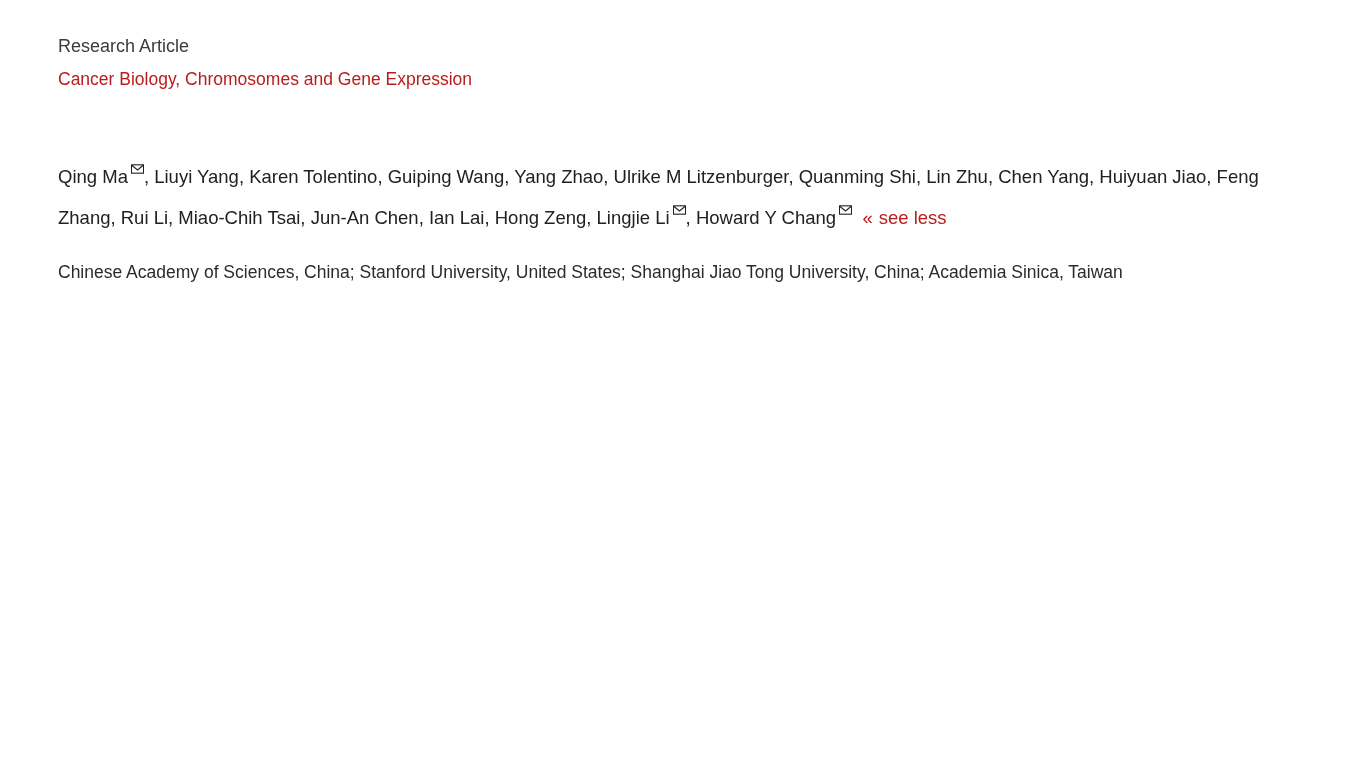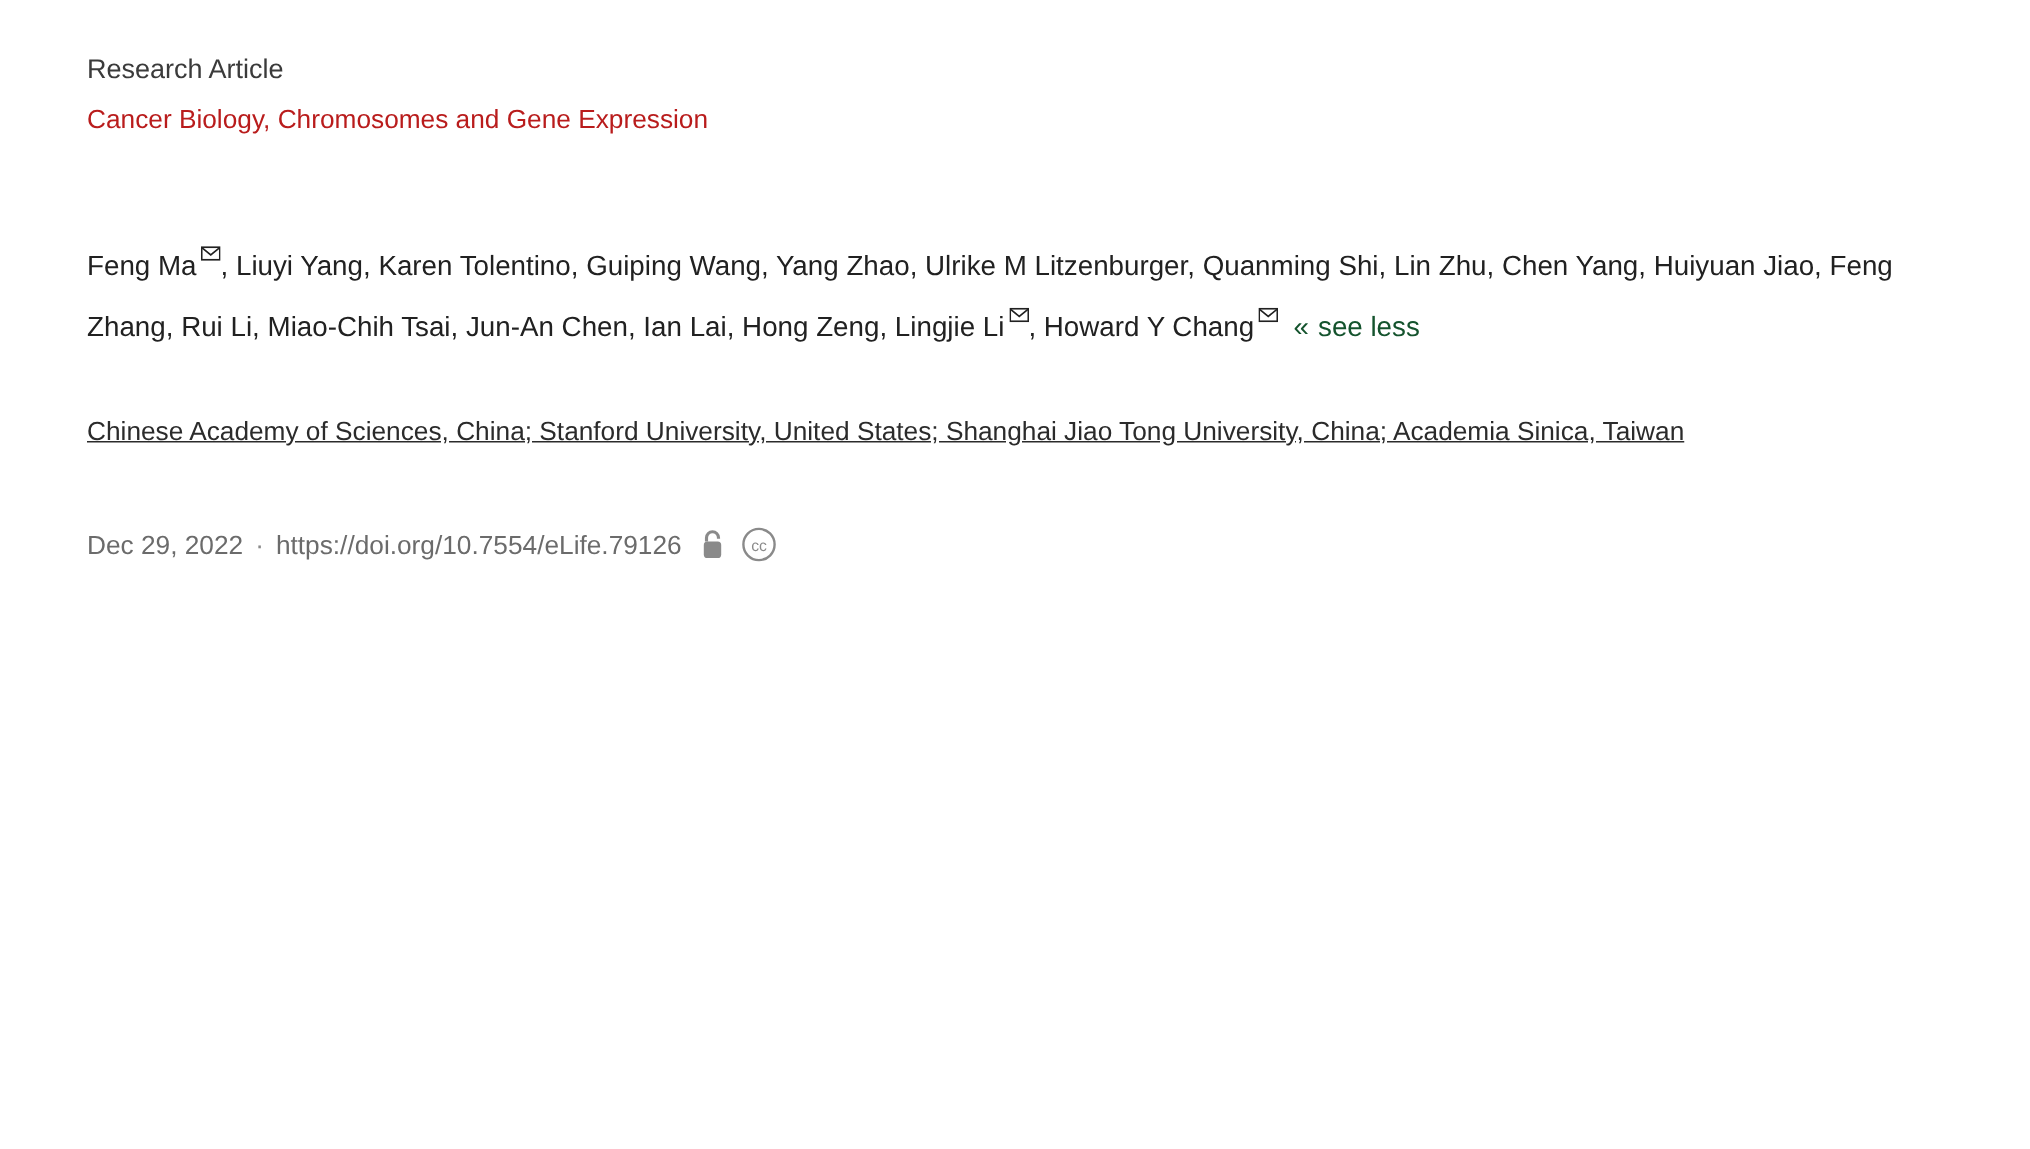--- a/index.html
+++ b/index.html
@@ -56,32 +56,31 @@
   .env-icon {
     display: inline-block;
     width: 13px;
     height: 10px;
     vertical-align: 5px;
     margin-left: 3px;
     position: relative;
     top: -4px;
   }
   .see-less {
-    color: #14532d;
+    color: #b91c1c;
     text-decoration: none;
     white-space: nowrap;
   }
   .see-less .chev { margin-right: 6px; }
   .affiliations {
-    margin-top: 35px;
+    margin-top: 20px;
     font-size: 17.5px;
     line-height: 1.85;
     color: #2b2b2b;
     max-width: 1260px;
-    text-decoration: underline;
   }
   .meta {
     margin-top: 48px;
     font-size: 17.5px;
     color: #6b6b6b;
     display: flex;
     align-items: center;
     gap: 8px;
   }
   .meta .dot { color: #8a8a8a; }
@@ -99,44 +98,27 @@
 
 <div class="page">
 
   <div class="article-type">Research Article</div>
 
   <div class="subjects">
     <a href="#">Cancer Biology, Chromosomes and Gene Expression</a>
   </div>
 
 
-  <div class="authors"><span>Feng Ma</span><span class="env-icon"><svg viewBox="0 0 14 10" width="13" height="10">
+  <div class="authors"><span>Qing Ma</span><span class="env-icon"><svg viewBox="0 0 14 10" width="13" height="10">
           <rect x="0.5" y="0.5" width="13" height="9" fill="#ffffff" stroke="#212121" stroke-width="1.2"></rect>
           <path d="M0.8 1 L7 6 L13.2 1" fill="none" stroke="#212121" stroke-width="1.2"></path>
         </svg></span><span>, </span><span>Liuyi Yang</span><span>, </span><span>Karen Tolentino</span><span>, </span><span>Guiping Wang</span><span>, </span><span>Yang Zhao</span><span>, </span><span>Ulrike M Litzenburger</span><span>, </span><span>Quanming Shi</span><span>, </span><span>Lin Zhu</span><span>, </span><span>Chen Yang</span><span>, </span><span>Huiyuan Jiao</span><span>, </span><span>Feng Zhang</span><span>, </span><span>Rui Li</span><span>, </span><span>Miao-Chih Tsai</span><span>, </span><span>Jun-An Chen</span><span>, </span><span>Ian Lai</span><span>, </span><span>Hong Zeng</span><span>, </span><span>Lingjie Li</span><span class="env-icon"><svg viewBox="0 0 14 10" width="13" height="10">
           <rect x="0.5" y="0.5" width="13" height="9" fill="#ffffff" stroke="#212121" stroke-width="1.2"></rect>
           <path d="M0.8 1 L7 6 L13.2 1" fill="none" stroke="#212121" stroke-width="1.2"></path>
         </svg></span><span>, </span><span>Howard Y Chang</span><span class="env-icon"><svg viewBox="0 0 14 10" width="13" height="10">
           <rect x="0.5" y="0.5" width="13" height="9" fill="#ffffff" stroke="#212121" stroke-width="1.2"></rect>
           <path d="M0.8 1 L7 6 L13.2 1" fill="none" stroke="#212121" stroke-width="1.2"></path>
         </svg></span>&nbsp; <a class="see-less" href="#"><span class="chev">«</span><span>see less</span></a></div>
 
   <div class="affiliations">Chinese Academy of Sciences, China; Stanford University, United States; Shanghai Jiao Tong University, China; Academia Sinica, Taiwan</div>
 
-  <div class="meta">
-    <span>Dec 29, 2022</span>
-    <span class="dot">·</span>
-    <a href="#">https://doi.org/10.7554/eLife.79126</a>
-    <span class="badge-oa">
-      <svg viewBox="0 0 18 22" width="18" height="22">
-        <path d="M5 9 V6.5 A4 4 0 0 1 13 6.5 V7.2" fill="none" stroke="#8a8a8a" stroke-width="2.1"></path>
-        <rect x="3.2" y="9" width="11.6" height="11" rx="2.4" fill="#8a8a8a"></rect>
-      </svg>
-    </span>
-    <span class="badge-cc">
-      <svg viewBox="0 0 24 24" width="24" height="24">
-        <circle cx="12" cy="12" r="10.4" fill="none" stroke="#8a8a8a" stroke-width="1.6"></circle>
-        <text x="12" y="16.4" text-anchor="middle" font-family="Liberation Sans, sans-serif" font-size="10.5" fill="#8a8a8a">cc</text>
-      </svg>
-    </span>
-  </div>
 
 </div>
 
 </body></html>

